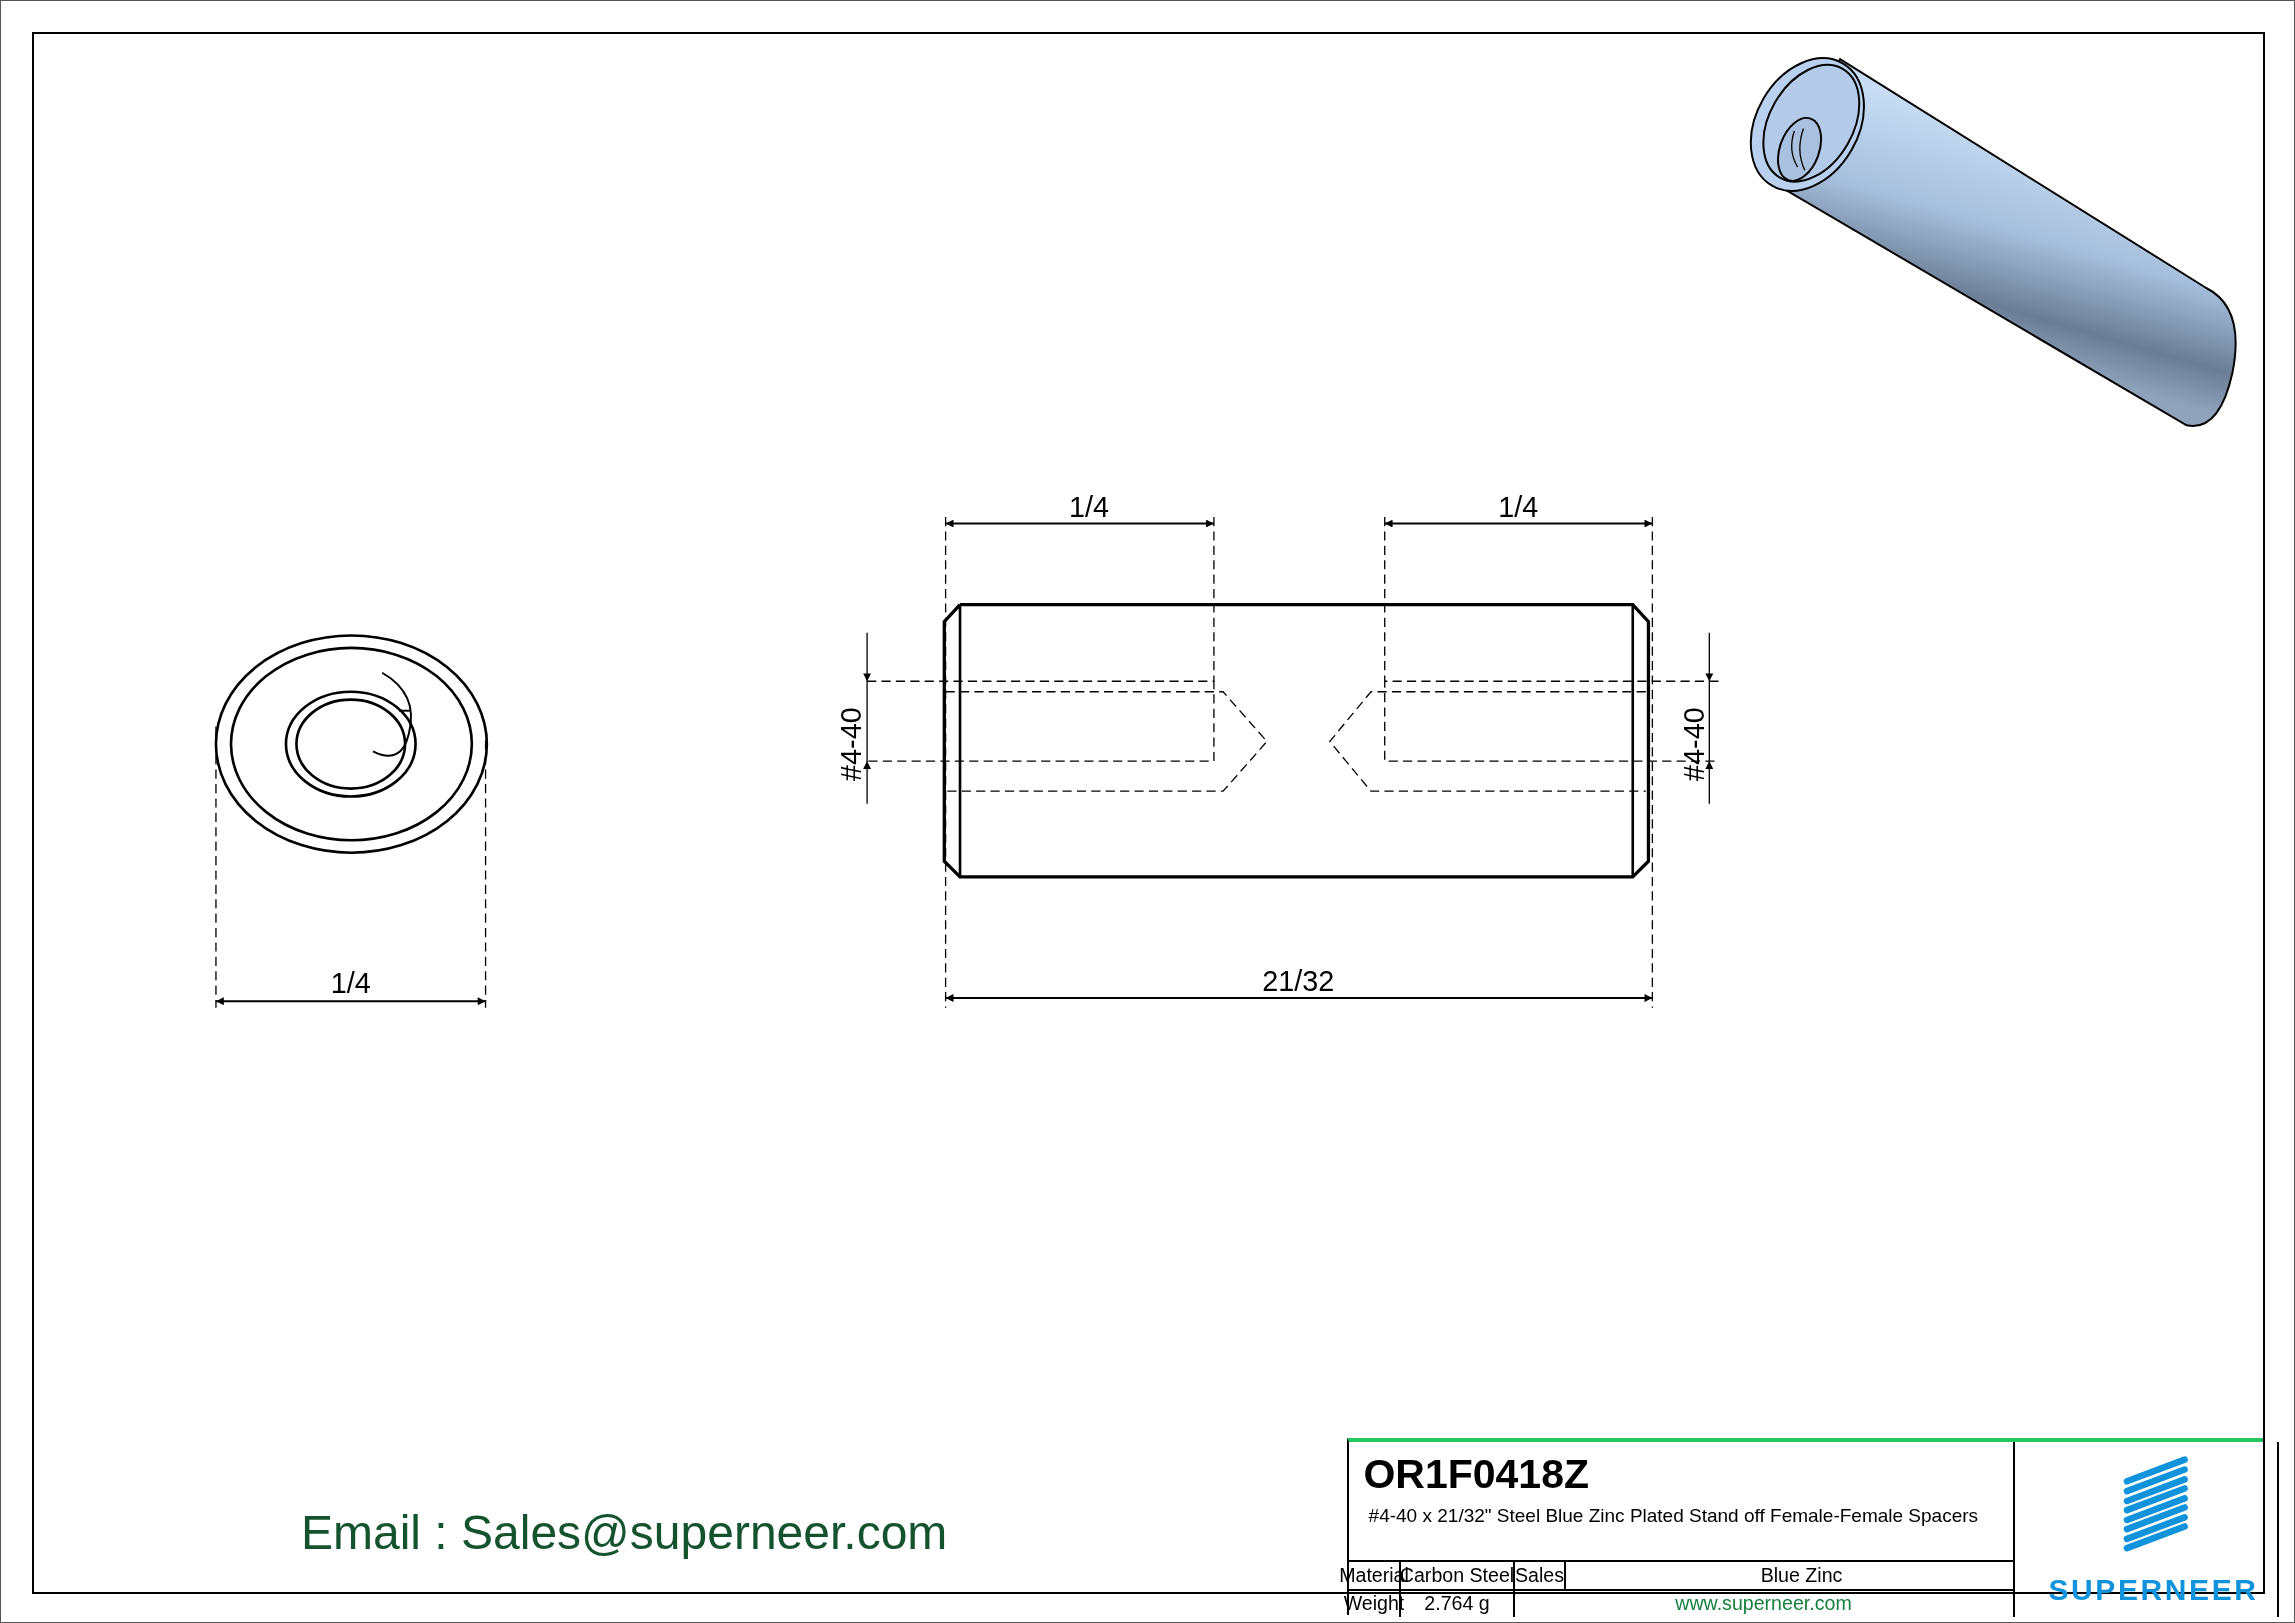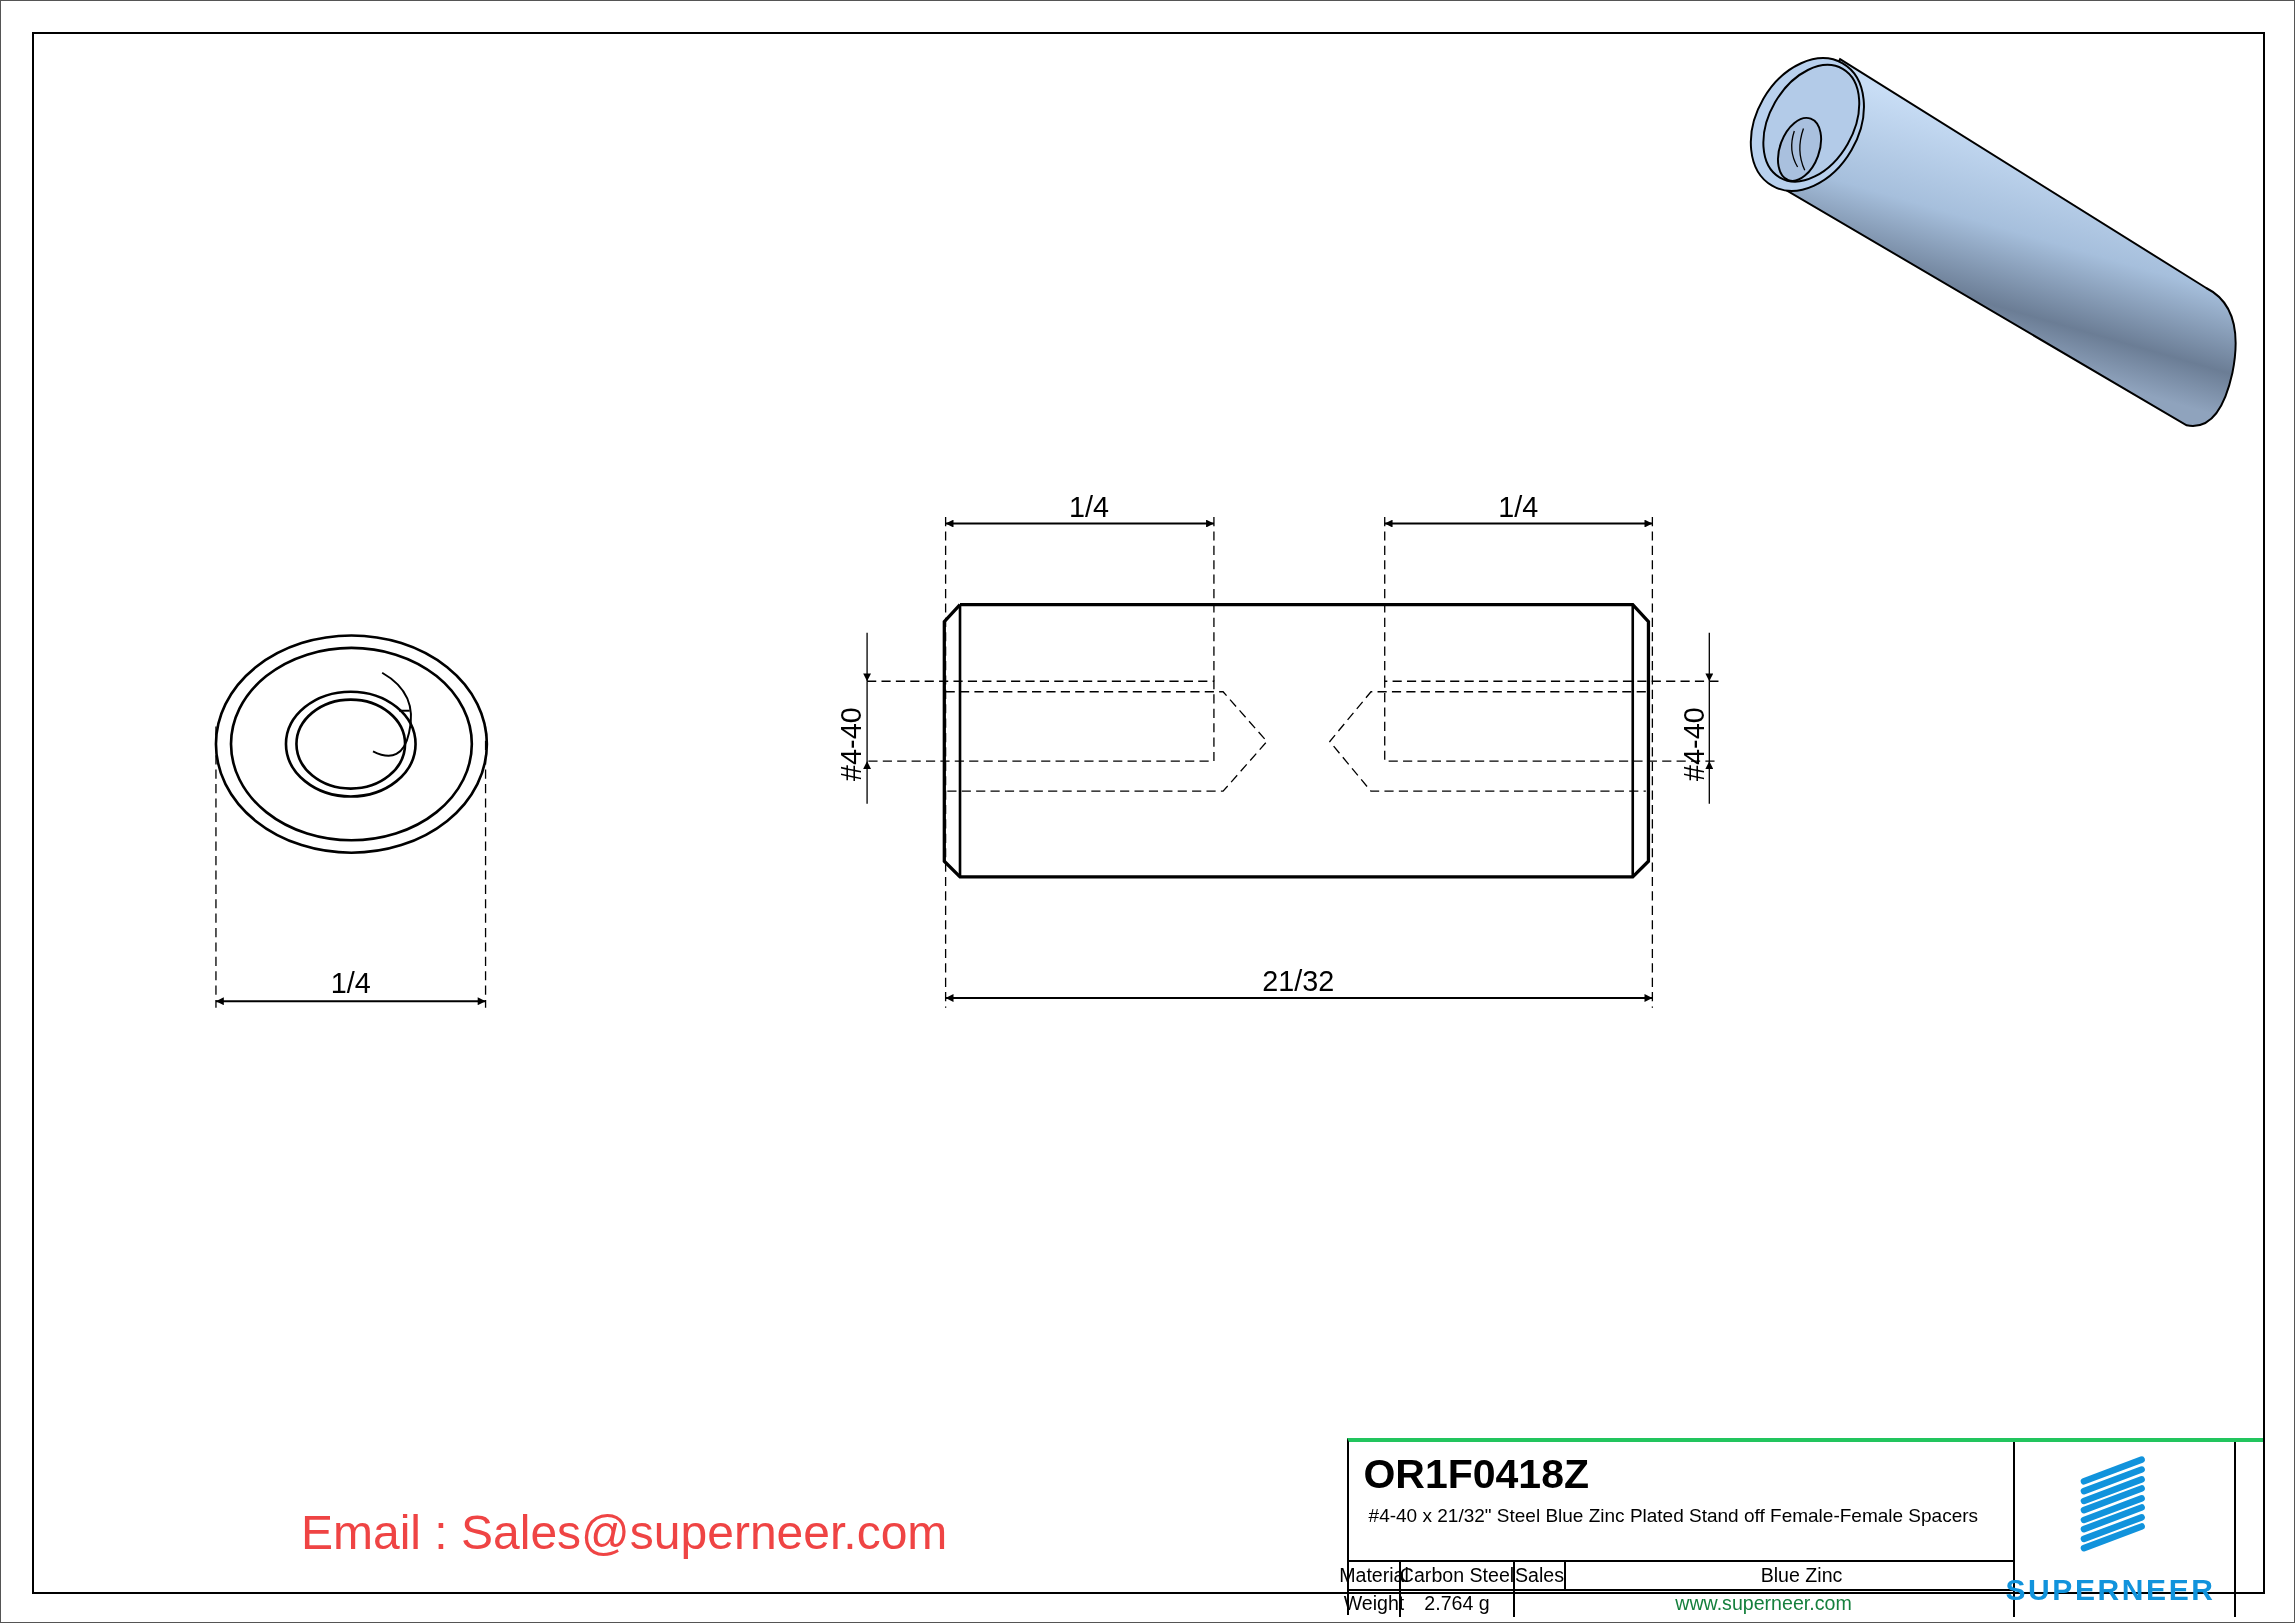--- a/index.html
+++ b/index.html
@@ -1,34 +1,34 @@
 <!DOCTYPE html>
 <html style="font-size:10.5px"><head>
 <meta charset="utf-8">
 <style>
   html, body { margin: 0; padding: 0; background: #ffffff; }
   body { width: 2295px; height: 1623px; position: relative; overflow: hidden; font-family: "Liberation Sans", sans-serif; }
   .sheet-outer { position: absolute; left: 0; top: 0; width: 2293px; height: 1621px; border: 1.3px solid #555; }
   .sheet-inner { position: absolute; left: 32px; top: 32px; width: 2229px; height: 1558px; border: 2px solid #000; box-sizing: content-box; }
   svg.drawing { position: absolute; left: 0; top: 0; }
   .dimtext { font-family: "Liberation Sans", sans-serif; font-size: 44px; fill: #000; }
-  .email { position: absolute; left: 301px; top: 1509px; font-size: 48px; color: #ef4444; white-space: nowrap; line-height: 1; }
+  .email { position: absolute; left: 301px; top: 1509px; font-size: 48px; color: #14532d; white-space: nowrap; line-height: 1; }
   .tb { position: absolute; left: 1347px; top: 1414px; width: 916px; height: 177px; border-top: 4px solid #22c55e; border-left: 2px solid #000; box-sizing: border-box; margin-top: 24px; }
   .tb-main { position: absolute; left: 0; top: 0; width: 666px; height: 175px; border-right: 2px solid #000; box-sizing: border-box; }
   .tb-code { position: absolute; left: 14.4px; top: 11.8px; font-size: 41px; font-weight: bold; line-height: 1; }
   .tb-desc { position: absolute; left: 19.6px; top: 62px; width: 628px; font-size: 19px; line-height: 23.6px; }
   .tb-row { position: absolute; left: 0; width: 664px; display: flex; border-top: 2px solid #000; box-sizing: border-box; }
   .tb-row1 { top: 118px; height: 29.5px; }
   .tb-row2 { top: 147px; height: 27.5px; }
   .cell { box-sizing: border-box; border-right: 2px solid #000; display: flex; align-items: center; justify-content: center; font-size: 19.6px; white-space: nowrap; }
   .cell:last-child { border-right: none; }
   .c1 { width: 52px; } .c2 { width: 114px; } .c3 { width: 51px; } .c4 { width: 446px; padding-left: 25px; }
   .c34 { width: 497px; }
   .link { color: #15803d; }
-  .tb-logo { position: absolute; left: 638px; top: 0; width: 249px; height: 175px; border-right: 2px solid #000; box-sizing: border-box; }
+  .tb-logo { position: absolute; left: 681px; top: 0; width: 249px; height: 175px; border-right: 2px solid #000; box-sizing: border-box; }
   .logo-word { position: absolute; left: 0; width: 247px; top: 133px; text-align: center; font-size: 30px; font-weight: bold; letter-spacing: 2.6px; color: #1193dc; line-height: 1; }
   .render3d { position: absolute; left: 1735px; top: 33px; }
 </style>
 </head>
 <body>
 
 <div class="sheet-outer"></div>
 <div class="sheet-inner"></div>
 
 <svg class="drawing" width="2295" height="1623" viewBox="0 0 3507 2480">

